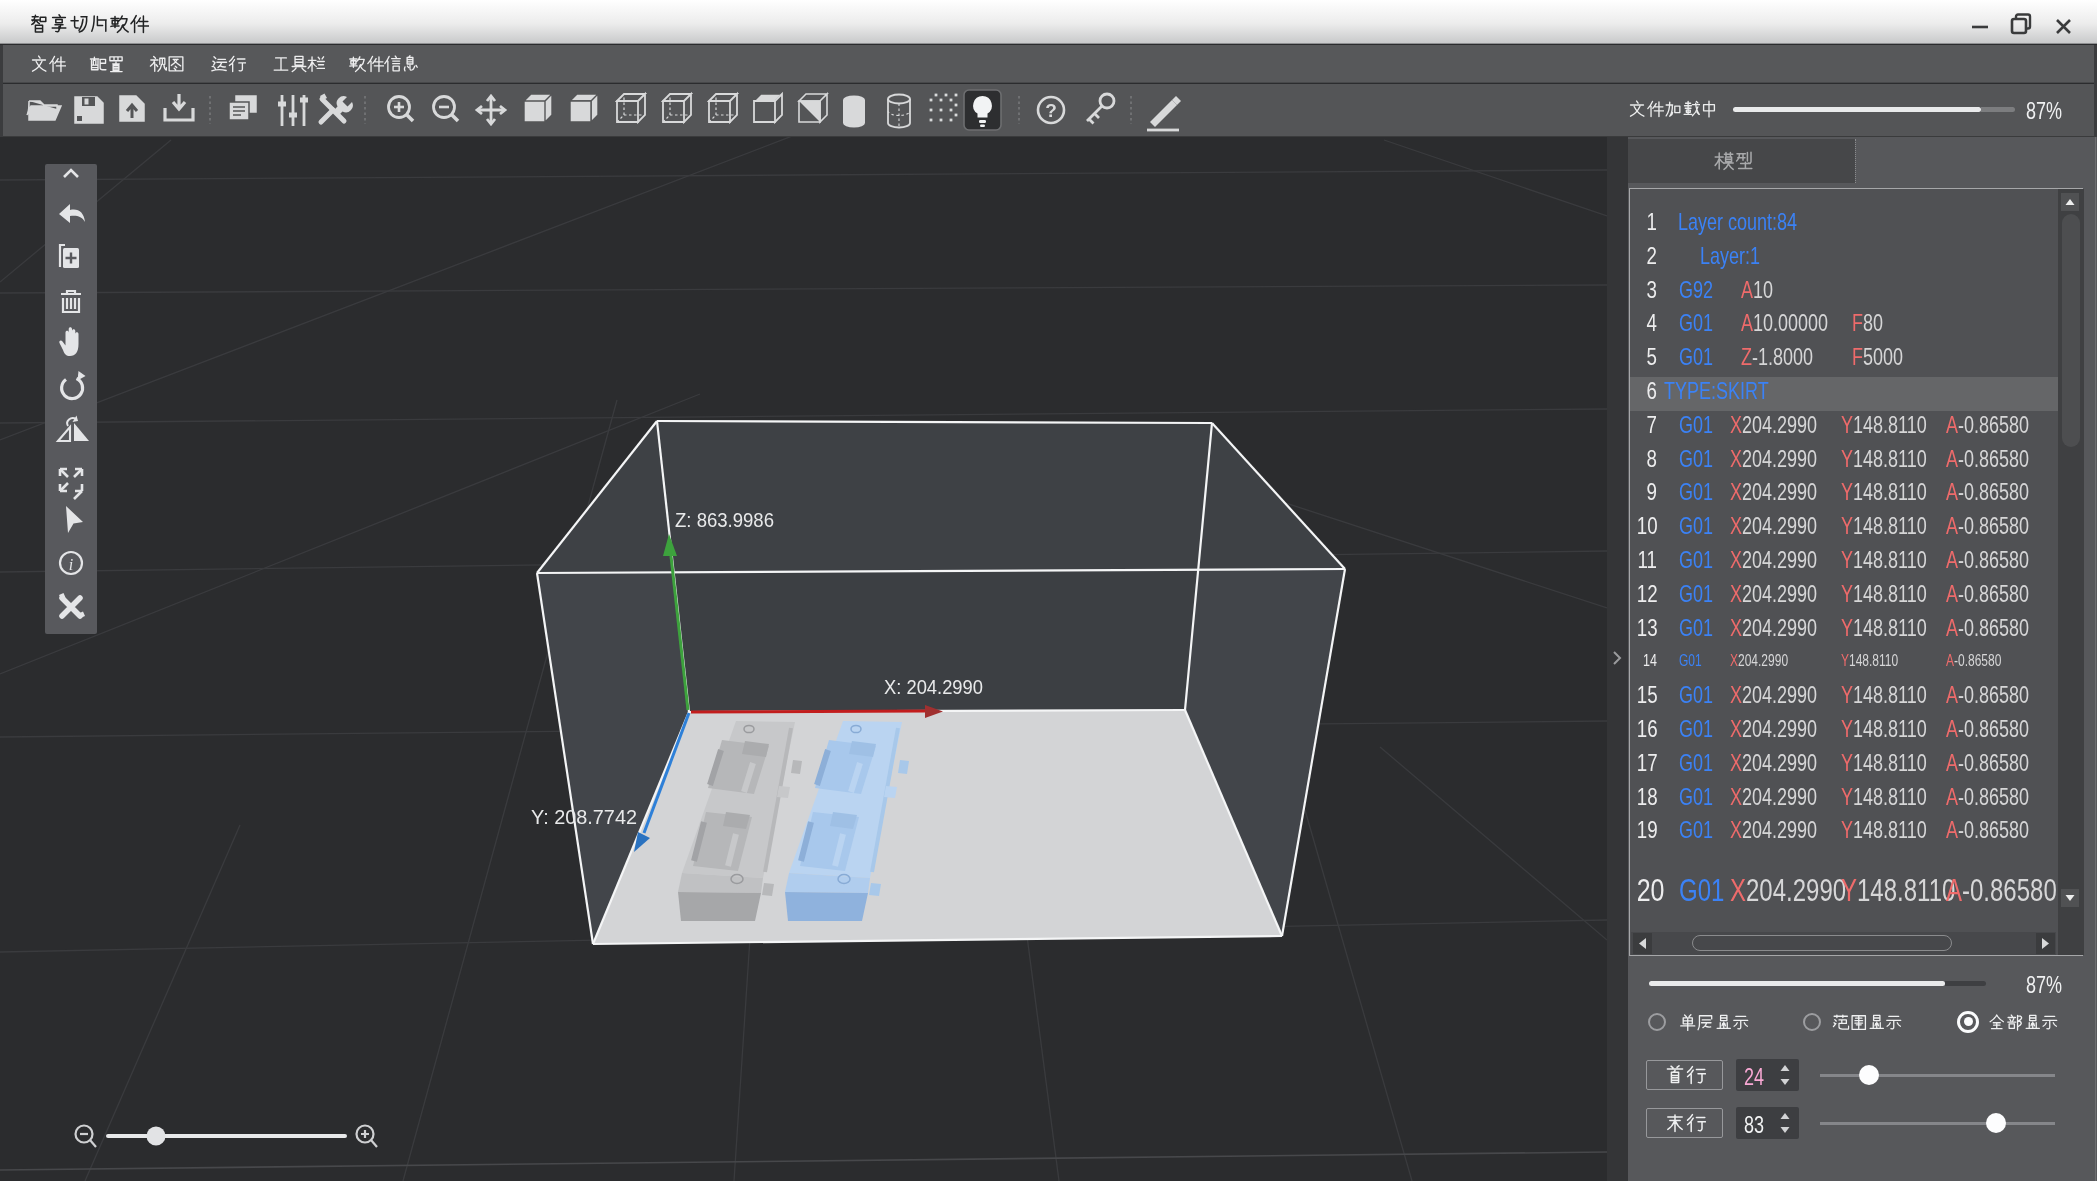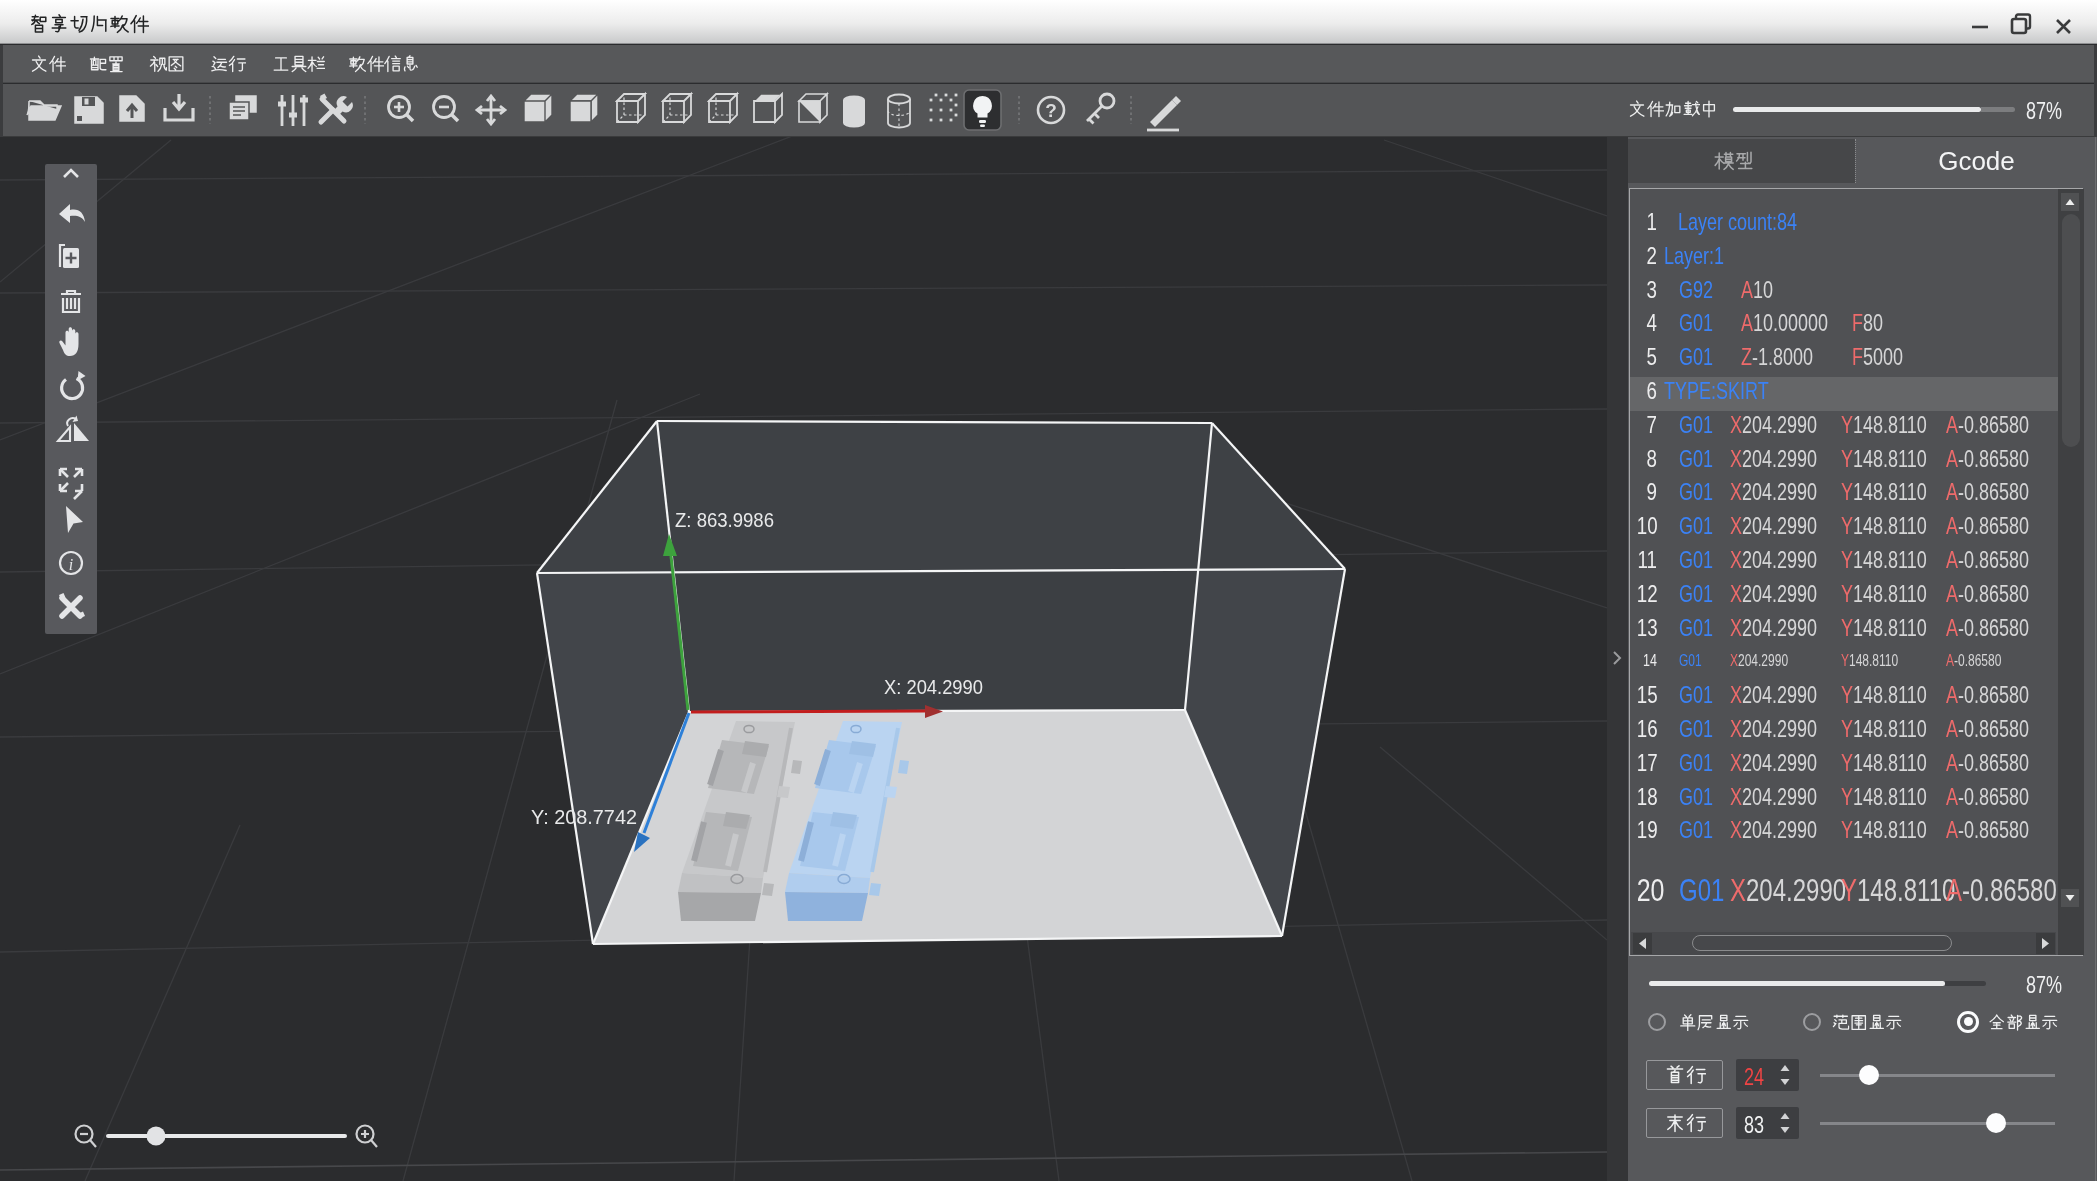--- a/index.html
+++ b/index.html
@@ -397,30 +397,29 @@
     </svg>
 <div class="abs" style="left:2095px;top:137px;width:1px;height:1044px;background:#6d6e70"></div>
 <div class="abs" style="left:1628px;top:139px;width:227px;height:44px;background:#464749"></div>
 <svg class="cg" style="left:1714.0px;top:151.0px;width:20.0px;height:20.0px;color:#a8a9ab">
       <use href="#u6A21"></use>
     </svg>
     <svg class="cg" style="left:1735.0px;top:151.0px;width:20.0px;height:20.0px;color:#a8a9ab">
       <use href="#u578B"></use>
     </svg>
     <div class="abs" style="left:1855px;top:139px;width:1px;height:44px;border-left:1px dotted #8a8b8d"></div>
-<div class="abs" style="left:1856px;top:139px;width:241px;height:44px;color:#f3f4f5;font-size:26px;text-align:center;line-height:44px">Gcode</div>
 <div class="abs" style="left:1629px;top:188px;width:454px;height:768px;background:#505154;border:1px solid #a6a7a9"></div>
 <div class="abs" style="left:1630px;top:376.5px;width:428px;height:34px;background:#656668"></div>
 <div class="row" style="top:205.0px;font-size:24px;line-height:34px">
       <span class="ln" style="left:1631px;width:26px">1</span>
       <span class="abs cG" style="left:1678px"><span class="tk">Layer count:84</span></span>
     </div>
 <div class="row" style="top:238.8px;font-size:24px;line-height:34px">
       <span class="ln" style="left:1631px;width:26px">2</span>
-      <span class="abs cG" style="left:1664px"><span class="tk">Layer:1</span></span>
+      <span class="abs cG" style="left:1700px"><span class="tk">Layer:1</span></span>
     </div>
 <div class="row" style="top:272.6px;font-size:24px;line-height:34px">
       <span class="ln" style="left:1631px;width:26px">3</span>
       <span class="abs cG" style="left:1679px"><span class="tk">G92</span></span>
       <span class="abs cW" style="left:1741px"><span class="tk"><i>A</i>10</span></span>
     </div>
 <div class="row" style="top:306.4px;font-size:24px;line-height:34px">
       <span class="ln" style="left:1631px;width:26px">4</span>
       <span class="abs cG" style="left:1679px"><span class="tk">G01</span></span>
       <span class="abs cW" style="left:1741px"><span class="tk"><i>A</i>10.00000</span></span>
@@ -598,21 +597,21 @@
       <use href="#u793A"></use>
     </svg>
     <div class="abs" style="left:1646px;top:1060px;width:77px;height:30px;border:1.5px solid #97989b;border-radius:2px"></div>
 <svg class="cg" style="left:1665.0px;top:1065.0px;width:20.0px;height:20.0px;color:#eff0f1">
       <use href="#u9996"></use>
     </svg>
     <svg class="cg" style="left:1686.0px;top:1065.0px;width:20.0px;height:20.0px;color:#eff0f1">
       <use href="#u884C"></use>
     </svg>
     <div class="abs" style="left:1736px;top:1059px;width:63px;height:32px;background:#3d3e41;border-radius:2px"></div>
-<div class="abs" style="left:1744px;top:1063px;width:40px;height:24px;color:#ef4444;font-size:24px"><span class="tk">24</span></div>
+<div class="abs" style="left:1744px;top:1063px;width:40px;height:24px;color:#f9a8d4;font-size:24px"><span class="tk">24</span></div>
 <svg class="abs" style="left:1778px;top:1064px" width="14" height="22">
       <polygon points="7,1 11.5,7 2.5,7" fill="#d2d3d5"></polygon>
       <polygon points="7,21 11.5,15 2.5,15" fill="#d2d3d5"></polygon>
     </svg>
 <div class="abs" style="left:1820px;top:1074px;width:235px;height:2.5px;background:#85868a"></div>
 <div class="abs" style="left:1859px;top:1065px;width:20px;height:20px;background:#fdfdfe;border-radius:50%"></div>
 <div class="abs" style="left:1646px;top:1108px;width:77px;height:30px;border:1.5px solid #97989b;border-radius:2px"></div>
 <svg class="cg" style="left:1665.0px;top:1113.0px;width:20.0px;height:20.0px;color:#eff0f1">
       <use href="#u672B"></use>
     </svg>

